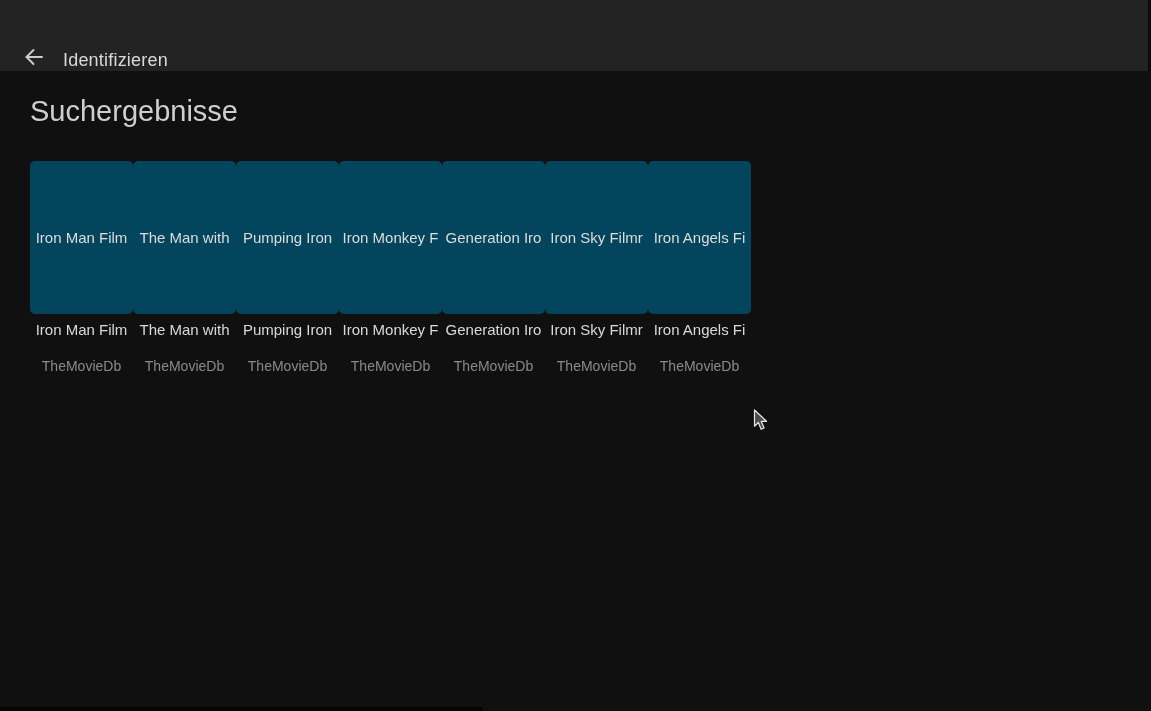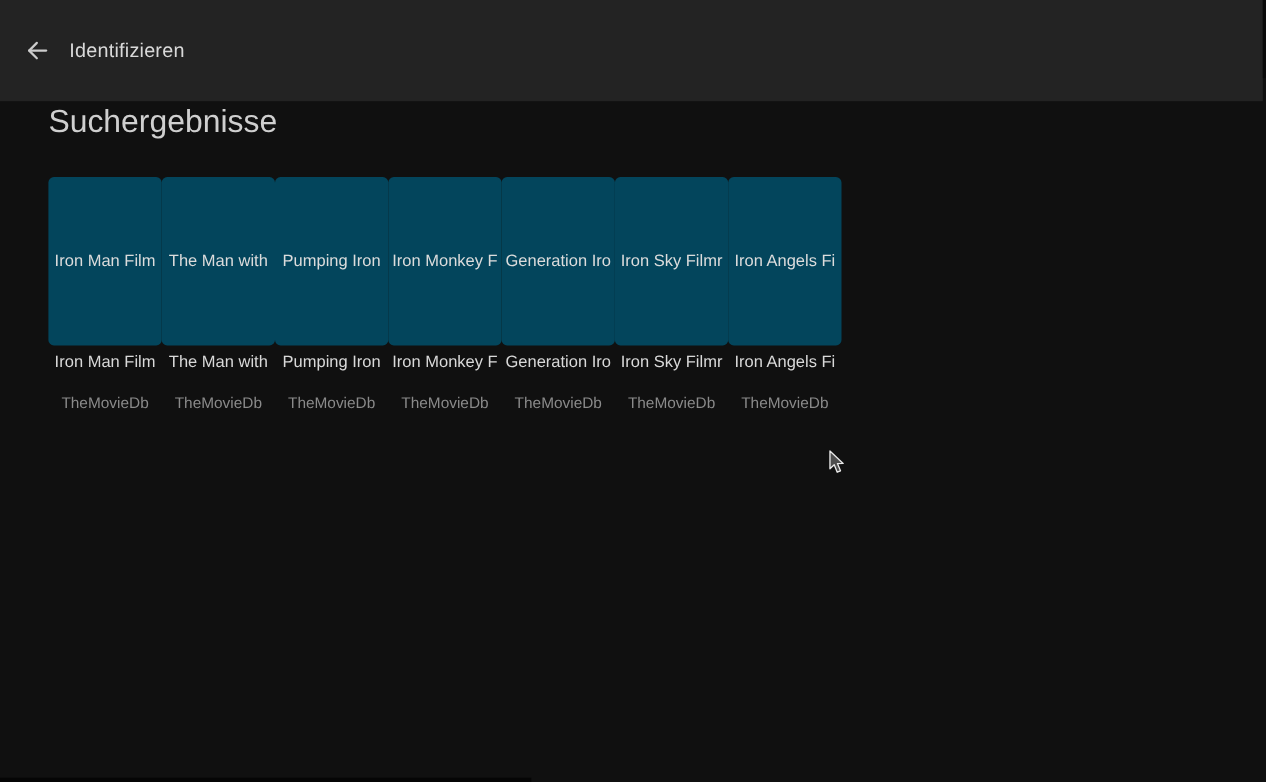--- a/index.html
+++ b/index.html
@@ -11,24 +11,24 @@
     background: var(--content_bg, #101010);
     font-family: "Liberation Sans", sans-serif;
     -webkit-font-smoothing: antialiased;
   }
 
   
   .header {
     position: absolute;
     top: 0; left: 0;
     width: 1148px;
-    height: 92px;
+    height: 71px;
     background: var(--header_bg, #232323);
     display: flex;
-    align-items: center;
+    align-items: flex-end;
   }
   .back-btn {
     background: transparent;
     border: none;
     padding: 0;
     margin: 0 0 0 20px;
     width: 28px;
     height: 28px;
     display: flex;
     align-items: center;
@@ -51,21 +51,21 @@
     height: 71px;
     background: #0a0a0a;
   }
 
   
   .content {
     position: absolute;
     top: 71px; left: 0;
     width: 1148px;
     height: 640px;
-    padding-left: 44px;
+    padding-left: 30px;
     box-sizing: border-box;
   }
   .section-heading {
     margin: 23px 0 32px 0;
     font-size: 29px;
     font-weight: 400;
     line-height: 35px;
     color: var(--text_heading, #cfcfcf);
   }
 

